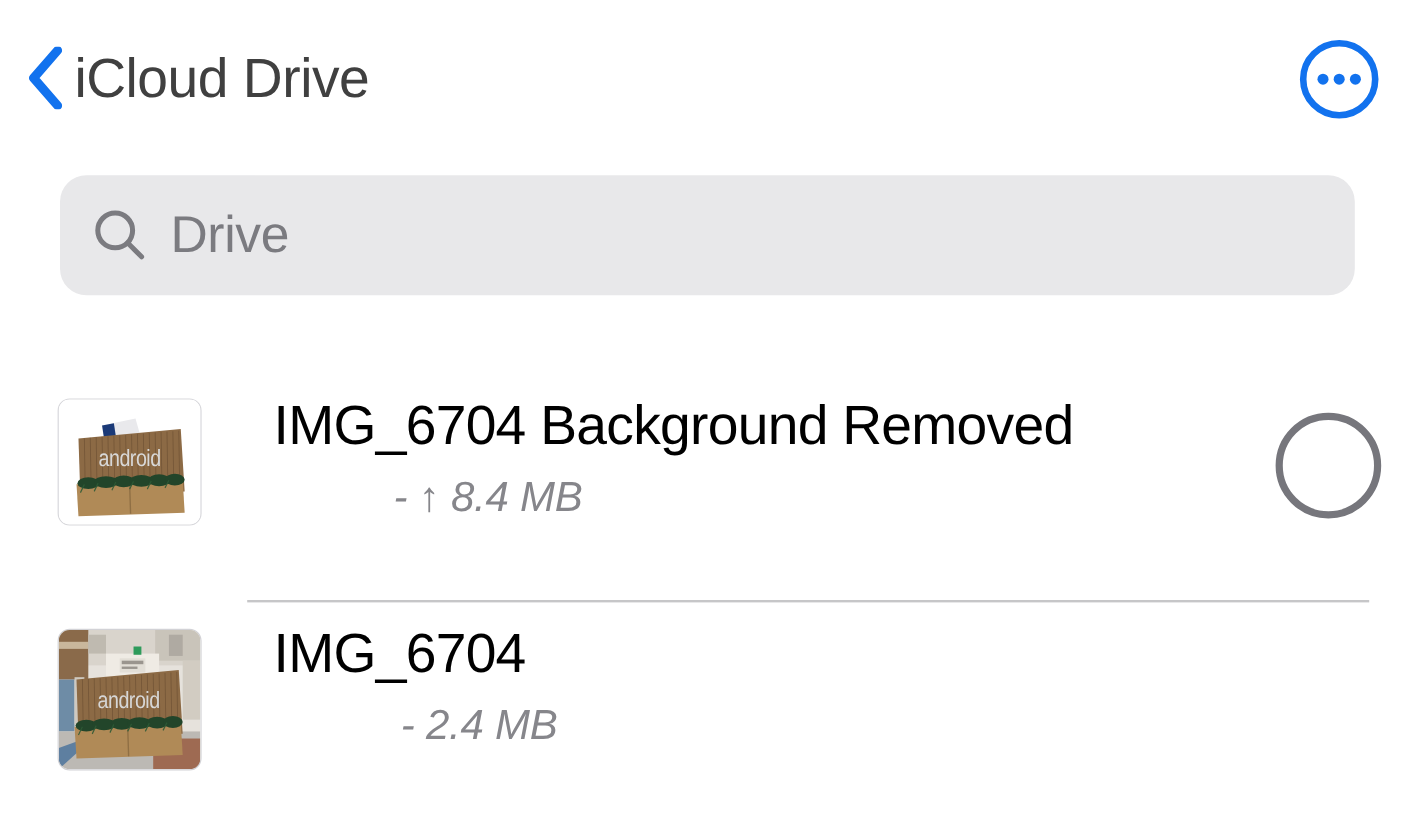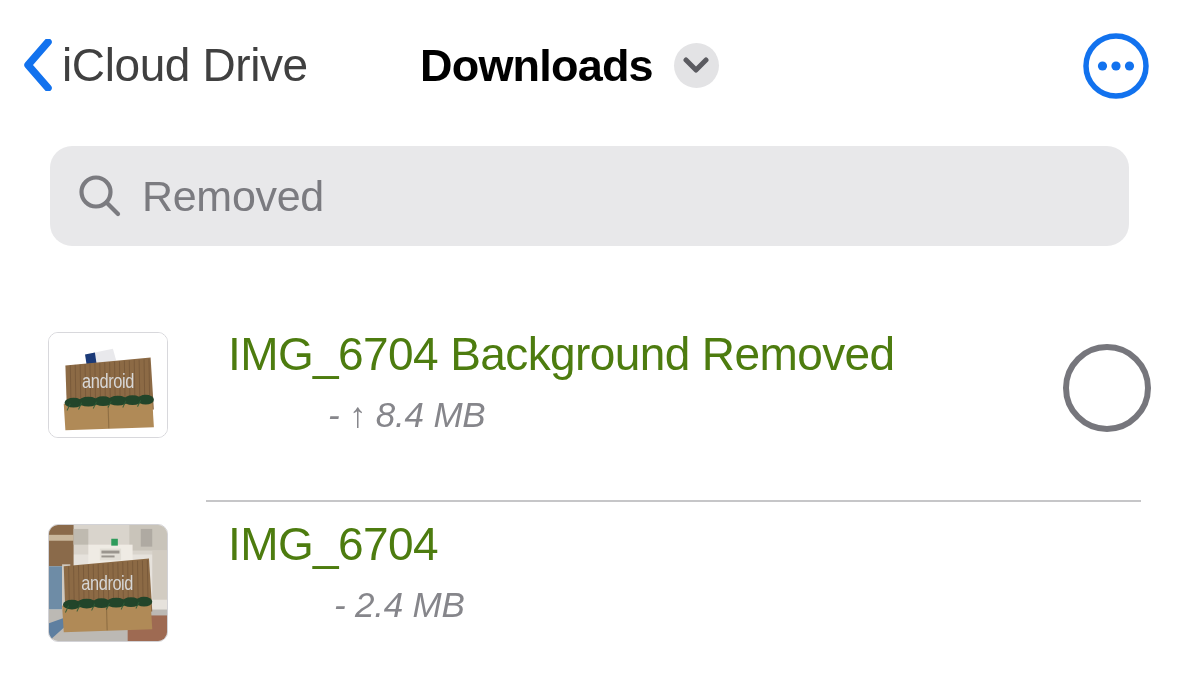--- a/index.html
+++ b/index.html
@@ -168,21 +168,21 @@
 
   .file-texts {
     position: absolute;
     left: 228px;
     top: 14px;
     right: 190px;
   }
 
   .file-title {
     font-size: 46px;
-    color: #4d7c0f;
+    color: #000000;
     letter-spacing: -0.6px;
     line-height: 1.22;
     white-space: nowrap;
   }
 
   .file-sub {
     font-size: 35px;
     color: #86868B;
     letter-spacing: -0.2px;
     line-height: 1.2;
@@ -223,45 +223,37 @@
 
   <div class="navbar">
 
     <div class="back-button">
       <svg class="back-chevron" viewBox="0 0 30 52">
         <path d="M26 3 L6 26 L26 49" fill="none" stroke="#1272EE" stroke-width="7.5" stroke-linecap="round" stroke-linejoin="round"></path>
       </svg>
       <span class="back-label">iCloud Drive</span>
     </div>
 
-    <div class="nav-title-group">
-      <span class="nav-title">Downloads</span>
-      <div class="title-chevron-btn">
-        <svg width="26" height="16" viewBox="0 0 26 16">
-          <path d="M3 3 L13 13 L23 3" fill="none" stroke="#5B5B60" stroke-width="5" stroke-linecap="round" stroke-linejoin="round"></path>
-        </svg>
-      </div>
-    </div>
 
     <div class="more-button">
       <svg width="70" height="70" viewBox="0 0 70 70">
         <circle cx="35" cy="35" r="30" fill="none" stroke="#1272EE" stroke-width="5.5"></circle>
         <circle cx="21.5" cy="35" r="4.6" fill="#1272EE"></circle>
         <circle cx="35" cy="35" r="4.6" fill="#1272EE"></circle>
         <circle cx="48.5" cy="35" r="4.6" fill="#1272EE"></circle>
       </svg>
     </div>
   </div>
 
   <div class="search-bar">
     <svg class="search-icon" viewBox="0 0 48 48">
       <circle cx="20" cy="20" r="14.5" fill="none" stroke="#7B7B80" stroke-width="4.2"></circle>
       <line x1="30.5" y1="30.5" x2="42" y2="42" stroke="#7B7B80" stroke-width="4.2" stroke-linecap="round"></line>
     </svg>
-    <span class="search-placeholder">Removed</span>
+    <span class="search-placeholder">Drive</span>
   </div>
 
   <div class="file-list">
 
     <div class="file-row row-1">
 
       <div class="thumb-frame">
         <svg class="thumb-canvas" viewBox="0 0 144 106" preserveAspectRatio="none">
           <rect x="0" y="0" width="144" height="106" fill="#FFFFFF"></rect>
 

